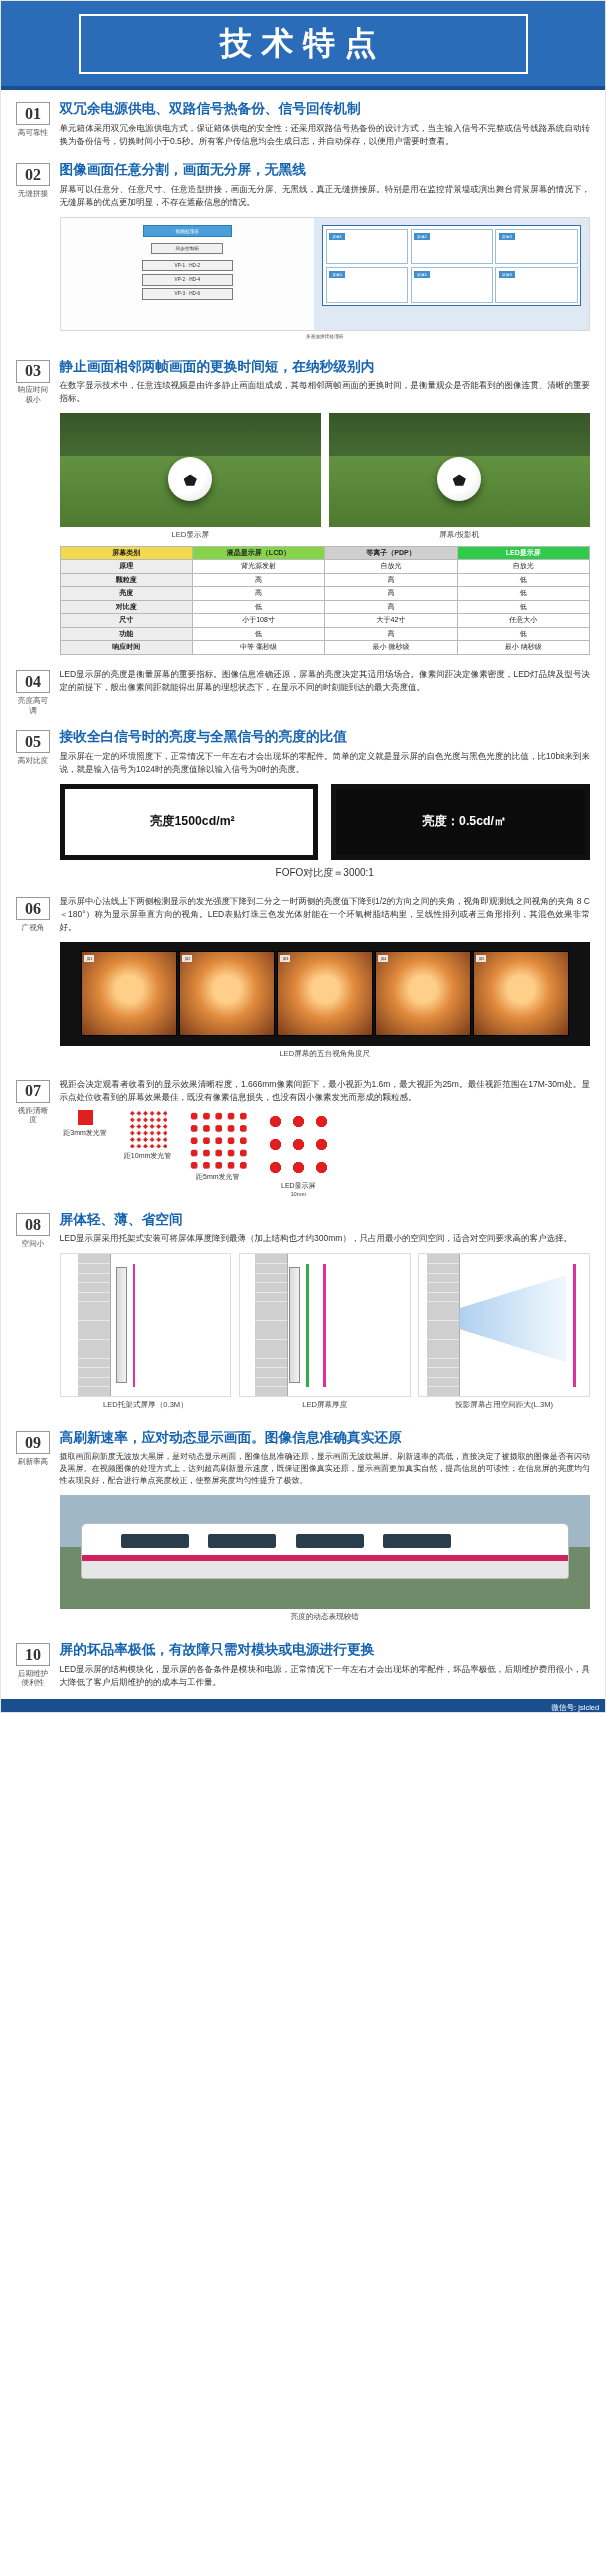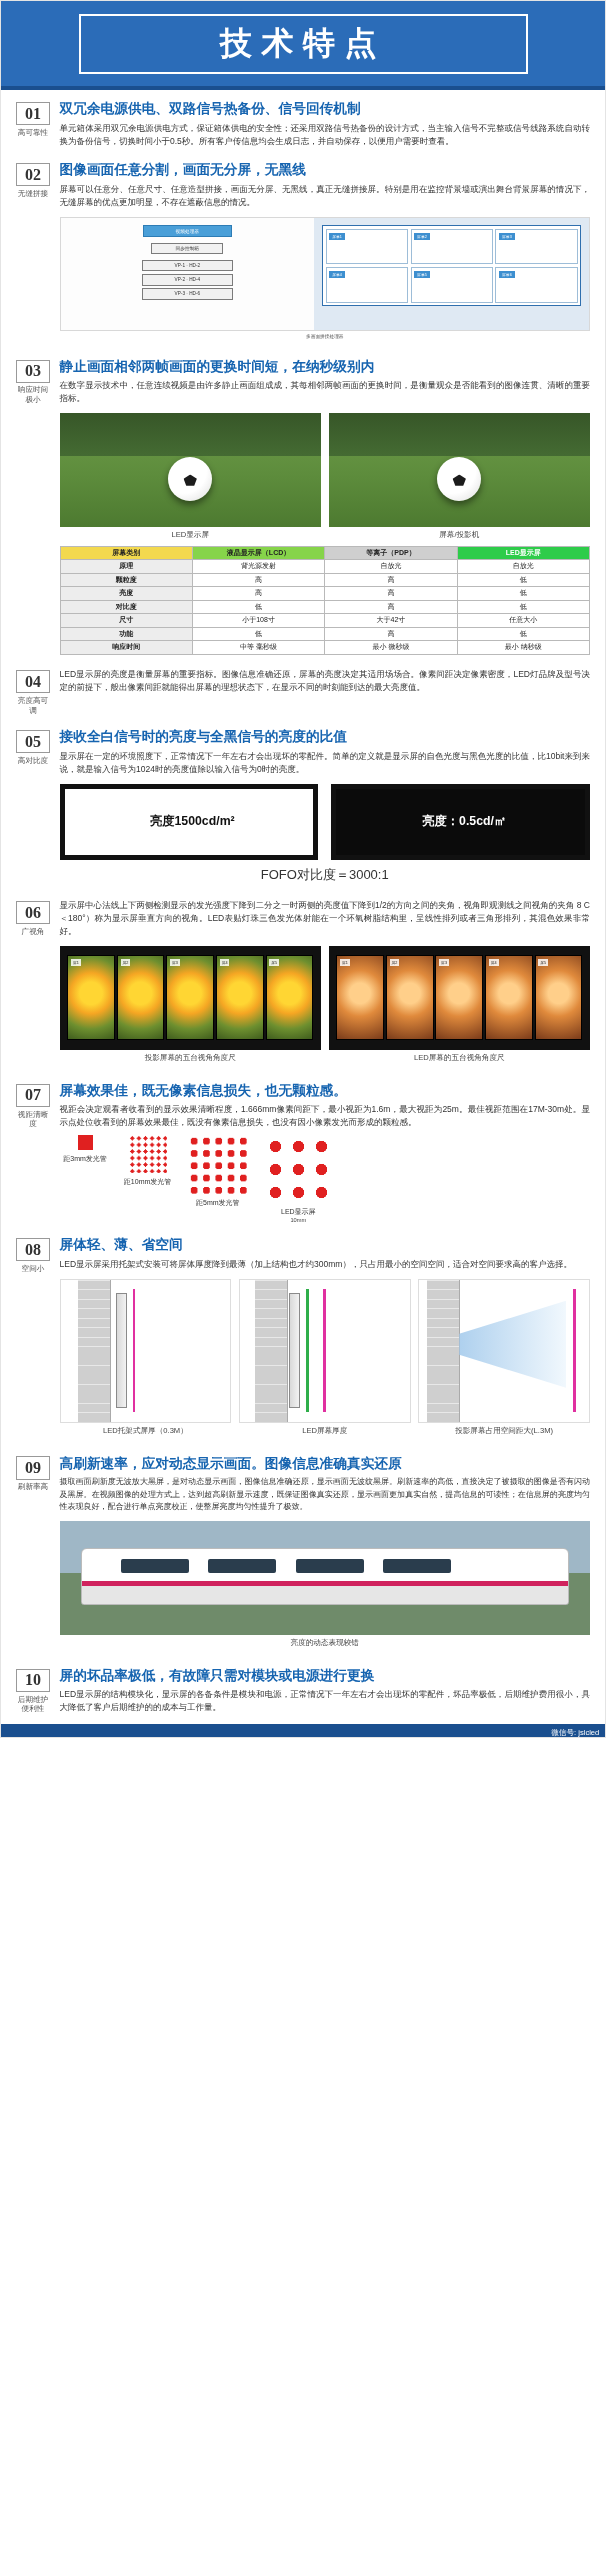--- a/index.html
+++ b/index.html
@@ -212,21 +212,21 @@
   .bright-row{display:flex;gap:13.3px;justify-content:center;margin:7.6px 0 3.8px;}
   .bright-box{
     width:46%;
     height:66px;
     display:flex;align-items:center;justify-content:center;
     font-size:12.3px;font-weight:bold;padding-left:7px;
   }
   .bright-white{background:#ffffff;border:5.7px solid #111;color:#111;}
   .bright-black{background:#0b0b0b;border:5.7px solid #111;color:#ffffff;}
   .fofo{
-    text-align:center;font-size:13px;color:#333;margin:5.7px 0 1.9px;
+    text-align:center;font-size:10px;color:#333;margin:5.7px 0 1.9px;
   }
   
   .fan{
     height:104px;
     background:#111;
     display:flex;
     align-items:center;
     justify-content:center;
     gap:1.9px;
     padding:3.8px;
@@ -511,40 +511,20 @@
   <div class="section">
     <div class="numbox">
       <div class="num">06</div>
       <div class="numcap">广视角</div>
     </div>
     <div class="sec-body">
       <p class="sec-text">显示屏中心法线上下两侧检测显示的发光强度下降到二分之一时两侧的亮度值下降到1/2的方向之间的夹角，视角即观测线之间视角的夹角 8 C＜180°）称为显示屏垂直方向的视角。LED表贴灯珠三色发光体射能在一个环氧树脂结构里，呈线性排列或者三角形排列，其混色效果非常好。</p>
       <div class="fig row">
         <div>
           <div class="fan">
-            <div class="pnl sun">
-                <span class="pl">屏1</span>
-              </div>
-            <div class="pnl sun">
-                <span class="pl">屏2</span>
-              </div>
-            <div class="pnl sun">
-                <span class="pl">屏3</span>
-              </div>
-            <div class="pnl sun">
-                <span class="pl">屏4</span>
-              </div>
-            <div class="pnl sun">
-                <span class="pl">屏5</span>
-              </div>
-          </div>
-          <div class="caption">投影屏幕的五台视角角度尺</div>
-        </div>
-        <div>
-          <div class="fan">
             <div class="pnl warm">
                 <span class="pl">屏1</span>
               </div>
             <div class="pnl warm">
                 <span class="pl">屏2</span>
               </div>
             <div class="pnl warm">
                 <span class="pl">屏3</span>
               </div>
             <div class="pnl warm">
@@ -559,21 +539,20 @@
       </div>
     </div>
   </div>
 
   <div class="section">
     <div class="numbox">
       <div class="num">07</div>
       <div class="numcap">视距清晰度</div>
     </div>
     <div class="sec-body">
-      <div class="sec-title">屏幕效果佳，既无像素信息损失，也无颗粒感。</div>
       <p class="sec-text">视距会决定观看者收看到的显示效果清晰程度，1.666mm像素间距下，最小视距为1.6m，最大视距为25m。最佳视距范围在17M-30m处。显示点处位收看到的屏幕效果最佳，既没有像素信息损失，也没有因小像素发光而形成的颗粒感。</p>
       <div class="pix-wrap">
         <div class="pix-col">
           <div class="sq-red"></div>
           <div class="pixcap">距3mm发光管</div>
         </div>
         <div class="pix-col">
           <div class="sq-red-dot"></div>
           <div class="pixcap">距10mm发光管</div>
         </div>

